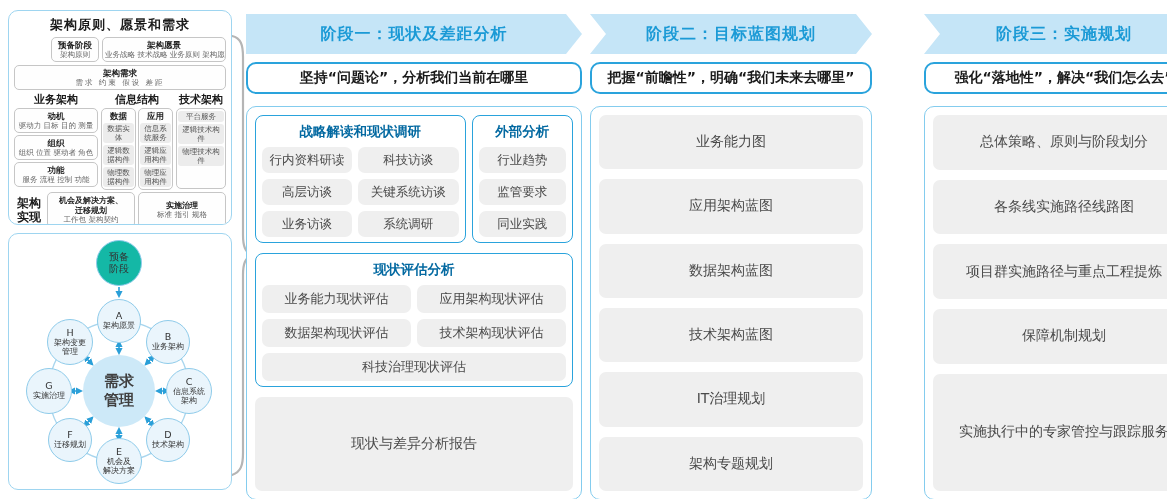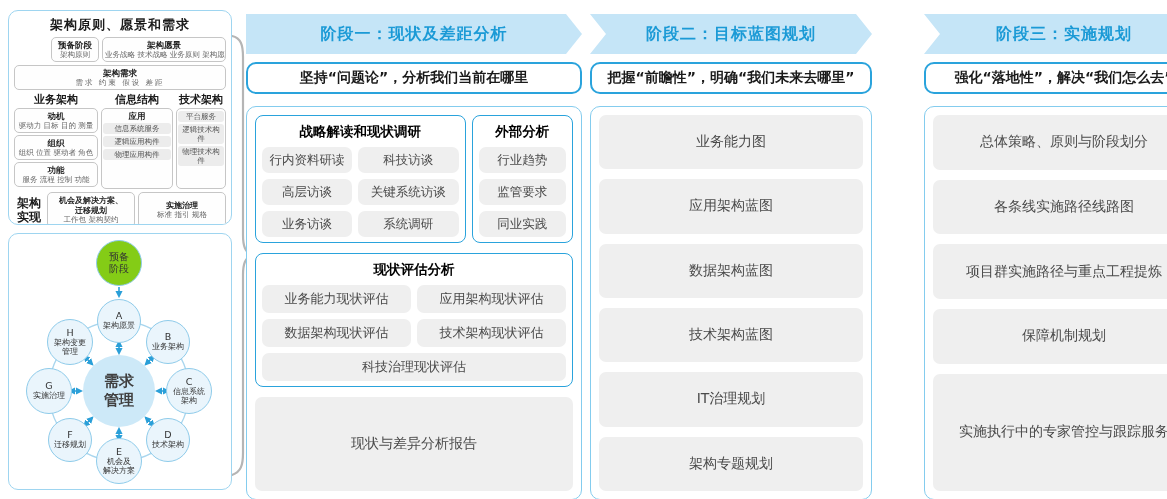--- a/index.html
+++ b/index.html
@@ -39,38 +39,38 @@
               display:flex;align-items:center;justify-content:center;text-align:center;white-space:pre-line;}
   .real-box{flex:1;display:flex;flex-direction:column;justify-content:center;}
   .real-box b{font-size:8px;line-height:9.5px;white-space:pre-line;}
 
   
   .node{position:absolute;border-radius:50%;background:#eaf5fc;border:1px solid #8ecbea;
         display:flex;flex-direction:column;align-items:center;justify-content:center;
         text-align:center;color:#333;z-index:2;box-sizing:border-box;}
   .node .nl{font-size:9.5px;line-height:10px;}
   .node .nt{font-size:8px;line-height:9.5px;white-space:pre-line;}
-  .prep-node{font-size:10px;font-weight:500;line-height:12px;white-space:pre-line;background:#84cc16;}
+  .prep-node{font-size:10px;font-weight:500;line-height:12px;white-space:pre-line;background:#14b8a6;}
   .center-node{position:absolute;left:74px;top:121px;width:72px;height:72px;border-radius:50%;
         background:#cde9f8;display:flex;align-items:center;justify-content:center;text-align:center;
         font-size:15px;font-weight:bold;color:#404040;line-height:19px;white-space:pre-line;z-index:2;}
 
   
   .col{position:absolute;top:0;height:499px;z-index:1;}
   .band{margin-top:14px;height:40px;background:#c5e5f7;display:flex;align-items:center;justify-content:center;
         font-size:16px;font-weight:bold;color:#1b9ad6;letter-spacing:1px;}
   .band-first{clip-path:polygon(0 0,calc(100% - 16px) 0,100% 50%,calc(100% - 16px) 100%,0 100%);}
   .band-notch{clip-path:polygon(0 0,calc(100% - 16px) 0,100% 50%,calc(100% - 16px) 100%,0 100%,16px 50%);}
   .subtitle{margin-top:8px;height:32px;border:2px solid #2aa3dc;border-radius:10px;background:#fff;
         display:flex;align-items:center;justify-content:center;font-size:14px;font-weight:bold;color:#1a1a1a;
         box-sizing:border-box;}
   .content{margin-top:12px;height:394px;border:1.5px solid #84ccee;border-radius:10px;background:#fff;
         box-sizing:border-box;padding:8px;display:flex;flex-direction:column;gap:10px;}
   .bluebox{border:1.5px solid #2aa3dc;border-radius:8px;background:#fff;padding:5px 6px;box-sizing:border-box;}
-  .bluebox-title{text-align:center;font-size:13.5px;font-weight:bold;color:#000000;margin:2px 0 6px;}
+  .bluebox-title{text-align:center;font-size:13.5px;font-weight:bold;color:#0369a1;margin:2px 0 6px;}
   .chip{background:#efefef;border-radius:7px;color:#4a4a4a;display:flex;align-items:center;justify-content:center;
         text-align:center;}
   .row-top{display:flex;gap:6px;}
   .research{flex:2.25;}
   .external{flex:1;}
   .grid2{display:grid;grid-template-columns:1fr 1.12fr;gap:6px;}
   .grid1{display:grid;grid-template-columns:1fr;gap:6px;}
   .chip-p1{height:26px;font-size:12.5px;}
   .chip-as{height:28px;font-size:13px;}
   .chip-full{grid-column:1 / -1;}
@@ -116,20 +116,26 @@
           <span>组织 位置 驱动者 角色</span>
         </div>
         <div class="pbox">
           <b>功能</b>
           <span>服务 流程 控制 功能</span>
         </div>
       </div>
       <div class="pcol pcol-info">
         <div class="pcol-h">信息结构</div>
         <div class="subcols">
+          <div class="pbox subcol">
+            <b>数据</b>
+            <div class="chip-s">数据实体</div>
+            <div class="chip-s">逻辑数据构件</div>
+            <div class="chip-s">物理数据构件</div>
+          </div>
           <div class="pbox subcol">
             <b>应用</b>
             <div class="chip-s">信息系统服务</div>
             <div class="chip-s">逻辑应用构件</div>
             <div class="chip-s">物理应用构件</div>
           </div>
         </div>
       </div>
       <div class="pcol pcol-tech">
         <div class="pcol-h">技术架构</div>

